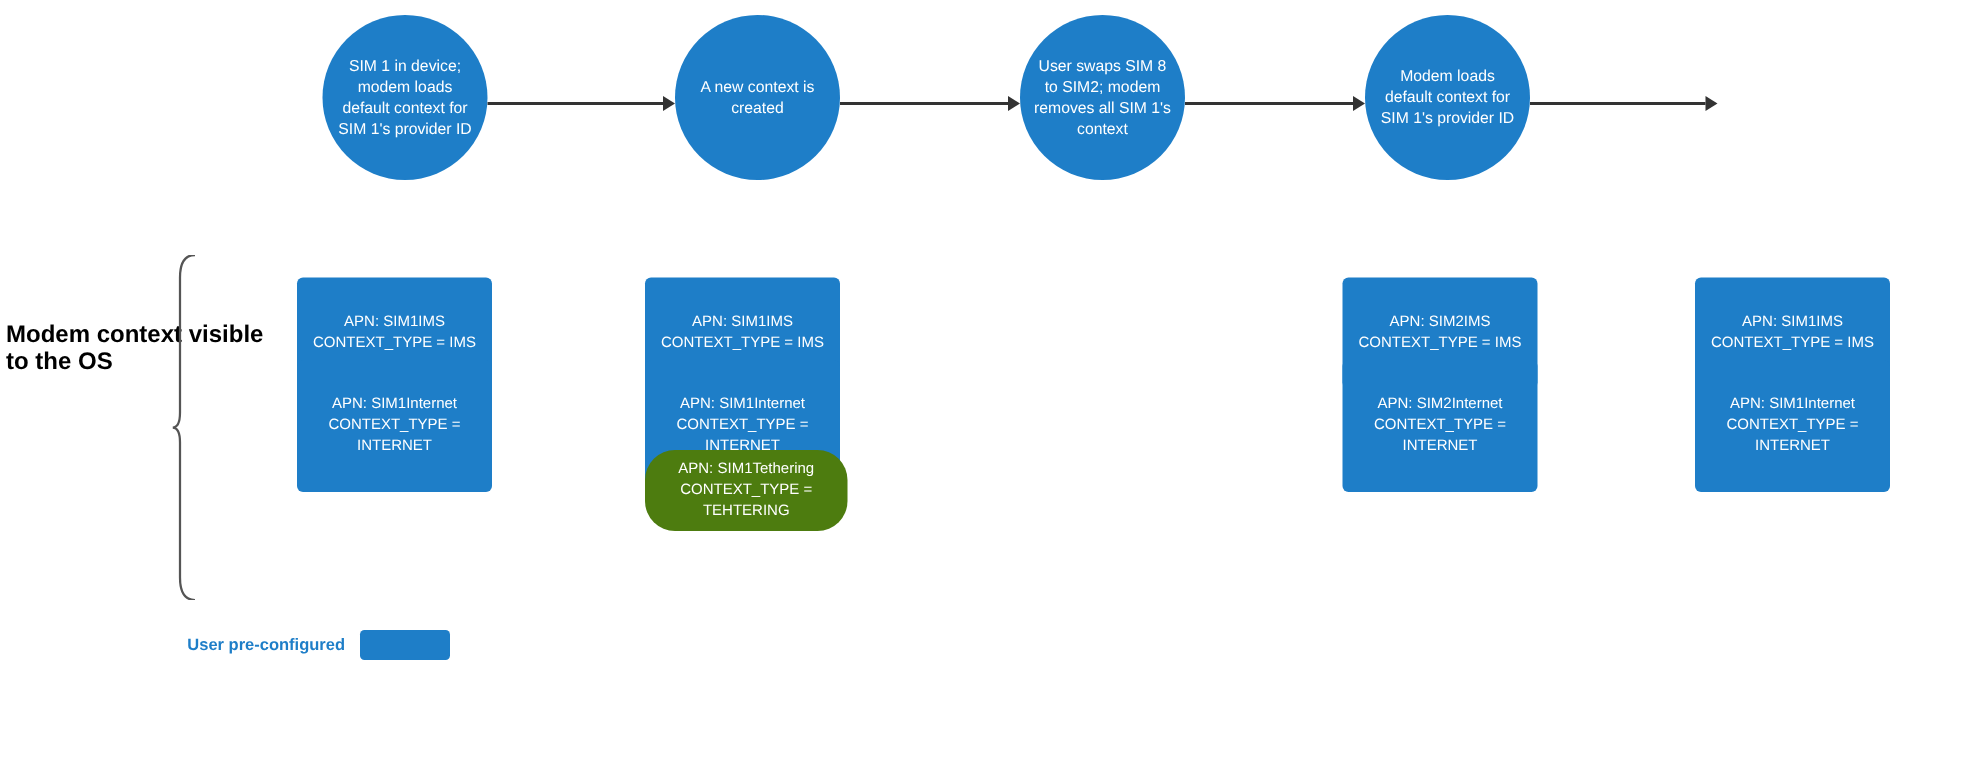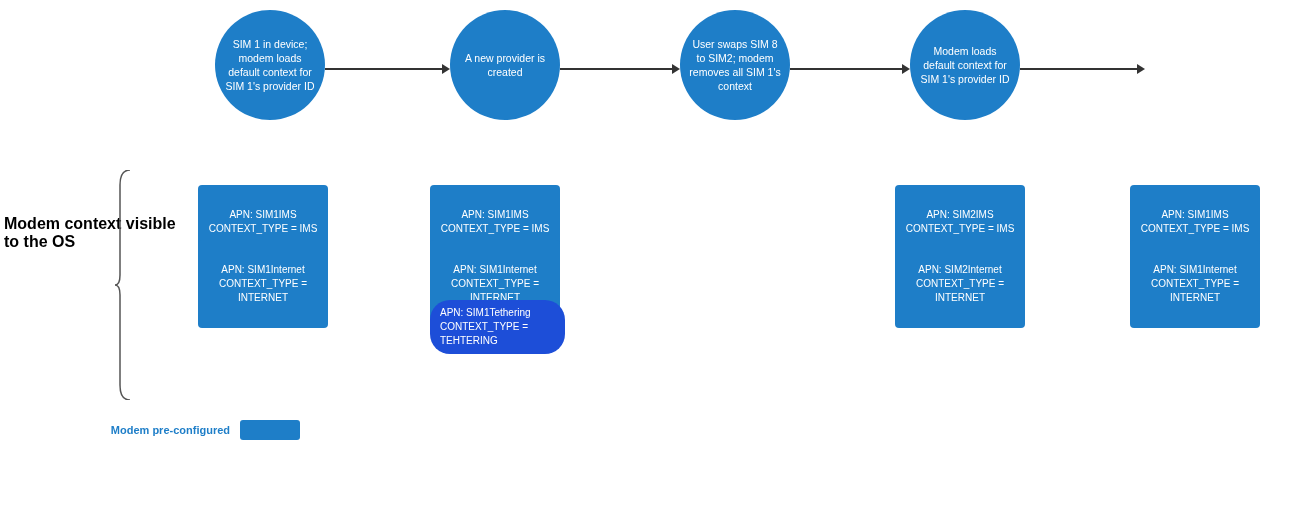--- a/index.html
+++ b/index.html
@@ -62,25 +62,25 @@
       border-radius: 4px;
       padding: 23px 8px;
       text-align: center;
       font-size: 10px;
       line-height: 1.4;
     }
 
     
     .ctx-box-pill {
       position: absolute;
-      background: #1d4ed8;
+      background: #4d7c0f;
       color: #fff;
       border-radius: 20px;
       padding: 6px 10px;
-      text-align: left;
+      text-align: center;
       font-size: 10px;
       line-height: 1.4;
     }
 
     
     .brace-label {
       position: absolute;
       font-size: 16px;
       font-weight: bold;
       color: #000;
@@ -115,21 +115,21 @@
       height: 20px;
       border-radius: 10px;
     }
   </style>
 </head>
 <body>
 
 <div class="diagram-container">
 
 <div class="circle" style="left: 215px; top: 10px; width: 110px; height: 110px;">SIM 1 in device; modem loads default context for SIM 1's provider ID</div>
-    <div class="circle" style="left: 450px; top: 10px; width: 110px; height: 110px;">A new provider is created</div>
+    <div class="circle" style="left: 450px; top: 10px; width: 110px; height: 110px;">A new context is created</div>
     <div class="circle" style="left: 680px; top: 10px; width: 110px; height: 110px;">User swaps SIM 8 to SIM2; modem removes all SIM 1's context</div>
     <div class="circle" style="left: 910px; top: 10px; width: 110px; height: 110px;">Modem loads default context for SIM 1's provider ID</div>
     <div class="arrow" style="left: 325px; top: 64px; width: 125px;">
       <div class="arrow-line"></div>
       <div class="arrow-head"></div>
     </div>
     <div class="arrow" style="left: 560px; top: 64px; width: 120px;">
       <div class="arrow-line"></div>
       <div class="arrow-head"></div>
     </div>
@@ -149,17 +149,17 @@
     <div class="ctx-box" style="left: 895px; top: 185px; width: 130px;">APN: SIM2IMS<br>CONTEXT_TYPE = IMS</div>
     <div class="ctx-box" style="left: 895px; top: 240px; width: 130px;">APN: SIM2Internet<br>CONTEXT_TYPE = INTERNET</div>
     <div class="ctx-box" style="left: 1130px; top: 185px; width: 130px;">APN: SIM1IMS<br>CONTEXT_TYPE = IMS</div>
     <div class="ctx-box" style="left: 1130px; top: 240px; width: 130px;">APN: SIM1Internet<br>CONTEXT_TYPE = INTERNET</div>
     <div class="brace-label" style="left: 4px; top: 215px;">Modem context visible<br>to the OS</div>
     <svg width="20" height="230" style="position: absolute; left: 115px; top: 170px;">
       <path d="M 15,0 Q 5,0 5,15 L 5,105 Q 5,115 0,115 Q 5,115 5,125 L 5,215 Q 5,230 15,230" stroke="#555" stroke-width="1.5" fill="none"></path>
     </svg>
     <div class="legend" style="left: 100px; top: 420px;">
       <div class="legend-item">
-        <span class="legend-text">Modem pre-configured</span>
+        <span class="legend-text">User pre-configured</span>
         <div class="legend-rect"></div>
       </div>
     </div>
   </div>
 
 </body></html>

